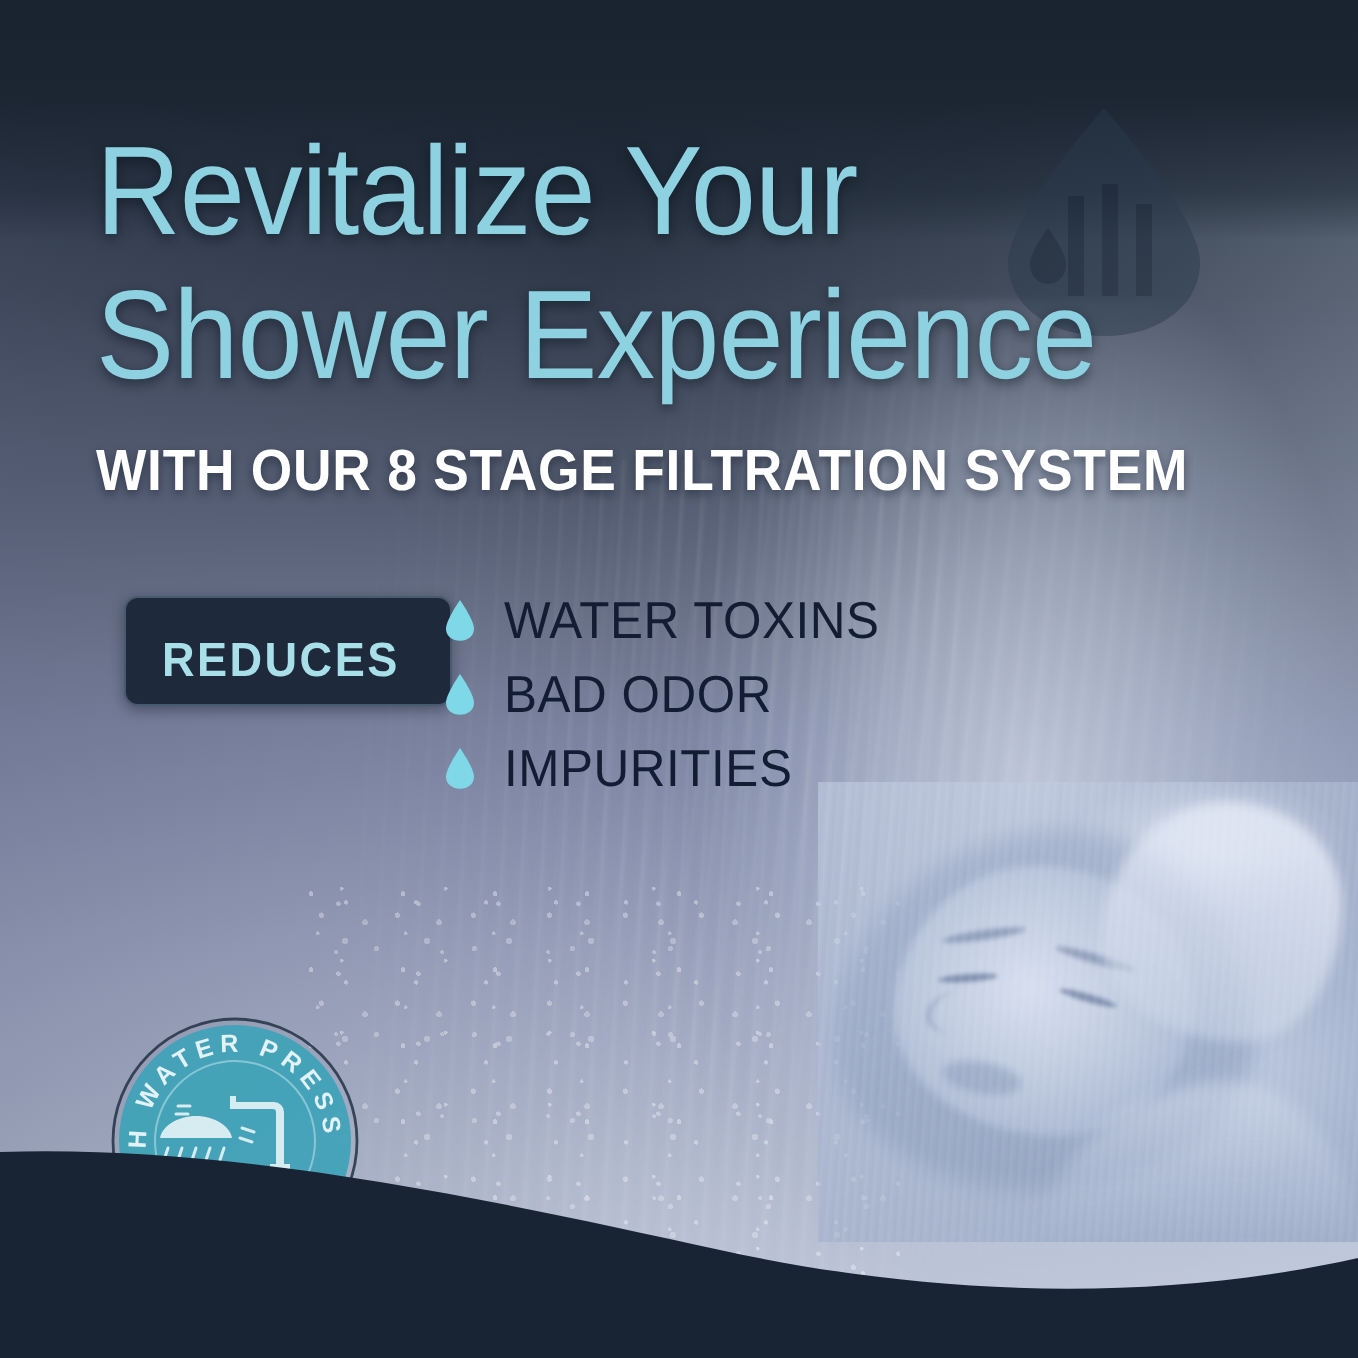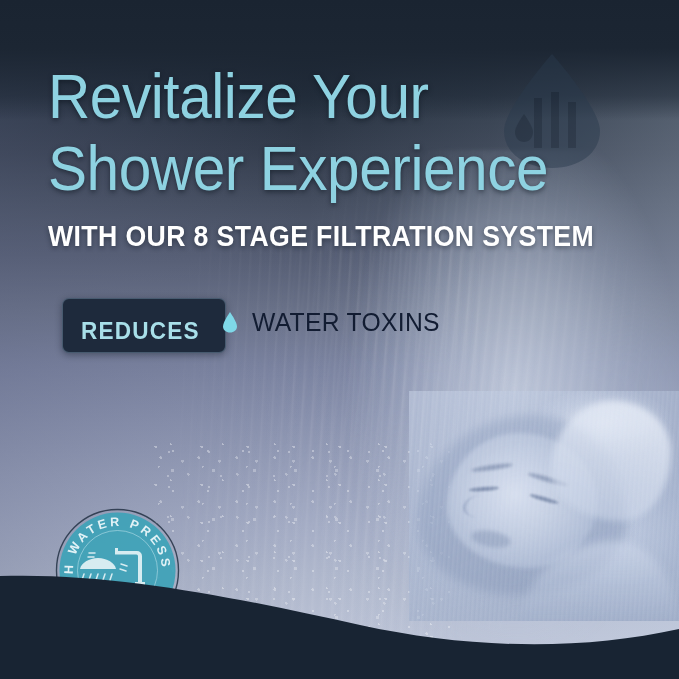--- a/index.html
+++ b/index.html
@@ -282,21 +282,21 @@
     font-weight: bold;
     letter-spacing: 1.3px;
     transform: scaleX(0.94);
     display: inline-block;
     transform-origin: left center;
   }
 
   
   .reduce-list {
     position: absolute;
-    left: 222px; top: 304px;
+    left: 222px; top: 292px;
     width: 300px;
   }
   .reduce-item {
     display: flex;
     align-items: center;
     height: 36px;
     margin-bottom: 1px;
   }
   .reduce-item .bullet {
     width: 16px; height: 22px;
@@ -377,23 +377,39 @@
     <div class="reduce-item">
       <span class="bullet">
         <svg viewBox="0 0 16 22" width="16" height="22" aria-hidden="true">
           <path d="M8 1 C8 1 15 11 15 15.4 C15 19 11.9 21.4 8 21.4 C4.1 21.4 1 19 1 15.4 C1 11 8 1 8 1 Z" fill="#7fd8e8"></path>
         </svg>
       </span>
       <span class="label">WATER TOXINS</span>
     </div>
 
 
-
-
-
+    <div class="reduce-item">
+      <span class="bullet">
+        <svg viewBox="0 0 16 22" width="16" height="22" aria-hidden="true">
+          <path d="M8 1 C8 1 15 11 15 15.4 C15 19 11.9 21.4 8 21.4 C4.1 21.4 1 19 1 15.4 C1 11 8 1 8 1 Z" fill="#7fd8e8"></path>
+        </svg>
+      </span>
+      <span class="label">BAD ODOR</span>
+    </div>
+
+
+
+    <div class="reduce-item">
+      <span class="bullet">
+        <svg viewBox="0 0 16 22" width="16" height="22" aria-hidden="true">
+          <path d="M8 1 C8 1 15 11 15 15.4 C15 19 11.9 21.4 8 21.4 C4.1 21.4 1 19 1 15.4 C1 11 8 1 8 1 Z" fill="#7fd8e8"></path>
+        </svg>
+      </span>
+      <span class="label">IMPURITIES</span>
+    </div>
 
   </div>
 
   <div class="seal">
     <svg viewBox="0 0 125 125" width="125" height="125" aria-hidden="true">
       <defs>
         <path id="sealArc" d="M 18 62.5 A 44.5 44.5 0 1 1 107 62.5"></path>
       </defs>
       <circle cx="62.5" cy="62.5" r="61" fill="none" stroke="#1c2a3d" stroke-width="1.4" opacity="0.8"></circle>
       <circle cx="62.5" cy="62.5" r="58" fill="#3ea3b8" opacity="0.93"></circle>

